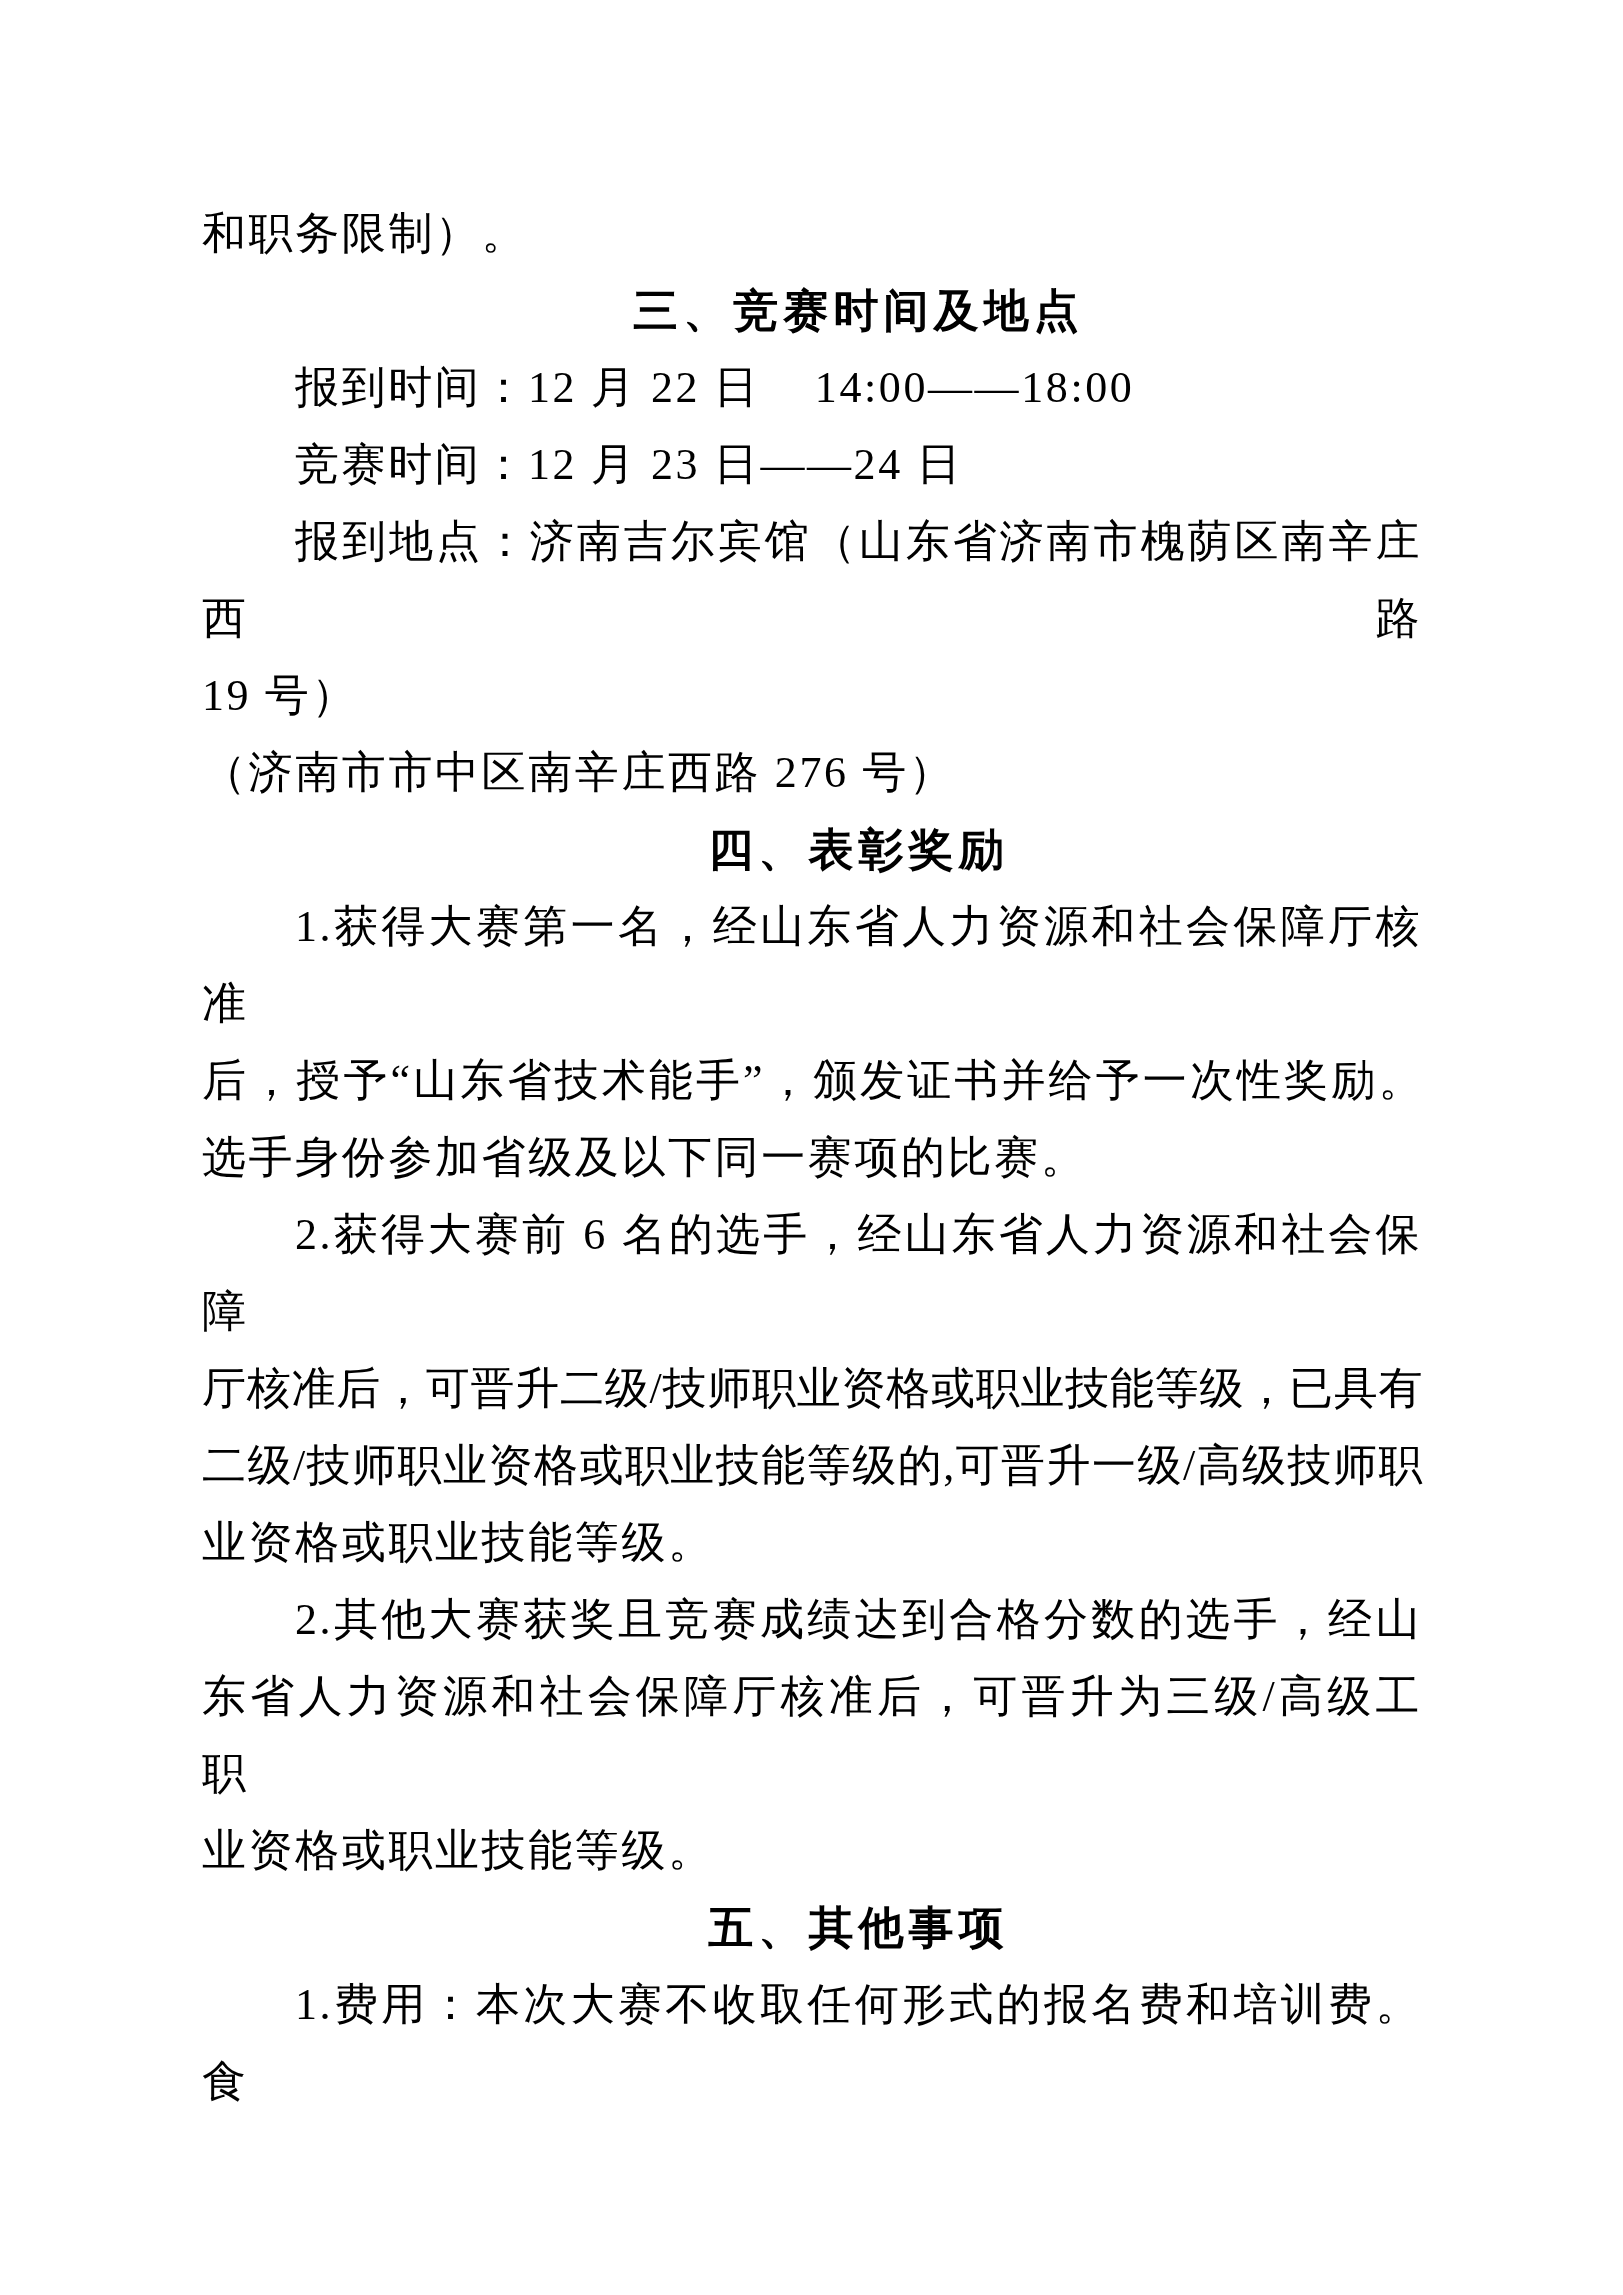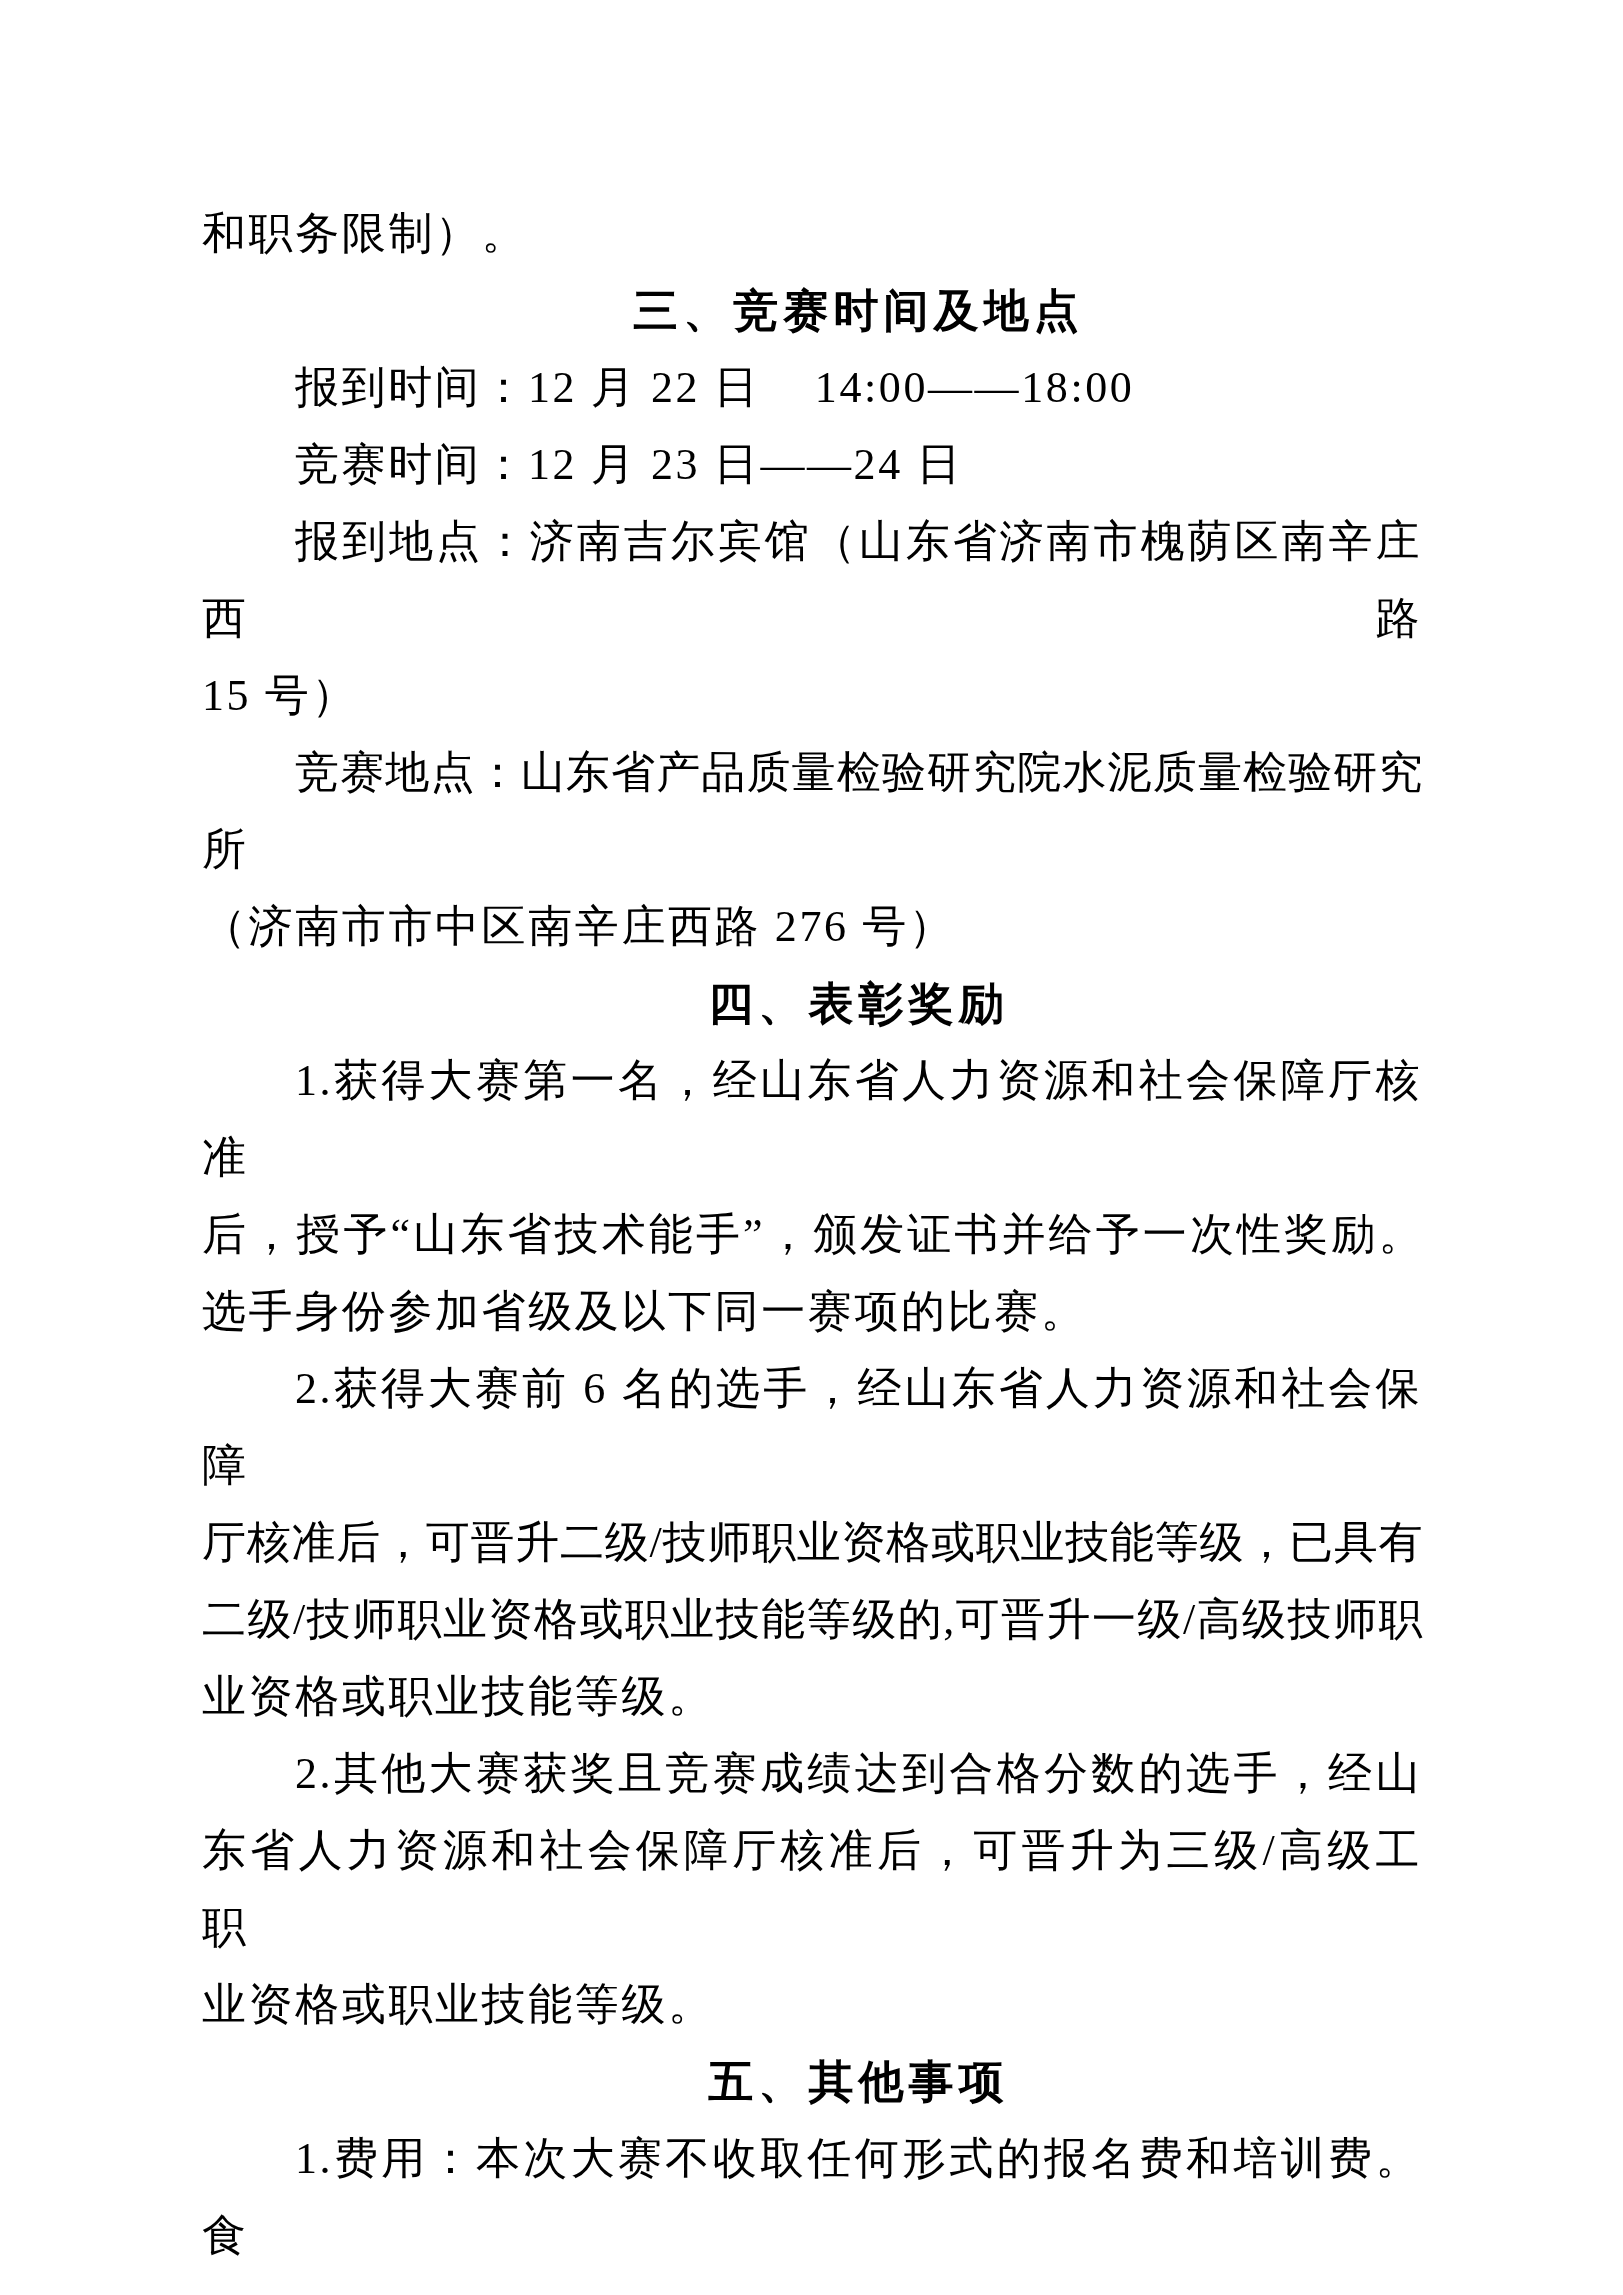--- a/index.html
+++ b/index.html
@@ -43,22 +43,21 @@
 </style>
 </head>
 <body>
 
 <div class="page">
   <div class="line">和职务限制）。</div>
   <div class="line heading indent">三、竞赛时间及地点</div>
   <div class="line indent">报到时间：12 月 22 日    14:00——18:00</div>
   <div class="line indent">竞赛时间：12 月 23 日——24 日</div>
   <div class="line indent j">报到地点：济南吉尔宾馆（山东省济南市槐荫区南辛庄西路</div>
-  <div class="line">15 号）</div>
-  <div class="line indent j tight">竞赛地点：山东省产品质量检验研究院水泥质量检验研究所</div>
+  <div class="line">19 号）</div>
   <div class="line">（济南市市中区南辛庄西路 276 号）</div>
   <div class="line heading indent">四、表彰奖励</div>
   <div class="line indent j">1.获得大赛第一名，经山东省人力资源和社会保障厅核准</div>
   <div class="line j tight">后，授予“山东省技术能手”，颁发证书并给予一次性奖励。</div>
   <div class="line">选手身份参加省级及以下同一赛项的比赛。</div>
   <div class="line indent j">2.获得大赛前 6 名的选手，经山东省人力资源和社会保障</div>
   <div class="line j tight">厅核准后，可晋升二级/技师职业资格或职业技能等级，已具有</div>
   <div class="line j tight">二级/技师职业资格或职业技能等级的,可晋升一级/高级技师职</div>
   <div class="line">业资格或职业技能等级。</div>
   <div class="line indent j">2.其他大赛获奖且竞赛成绩达到合格分数的选手，经山</div>

